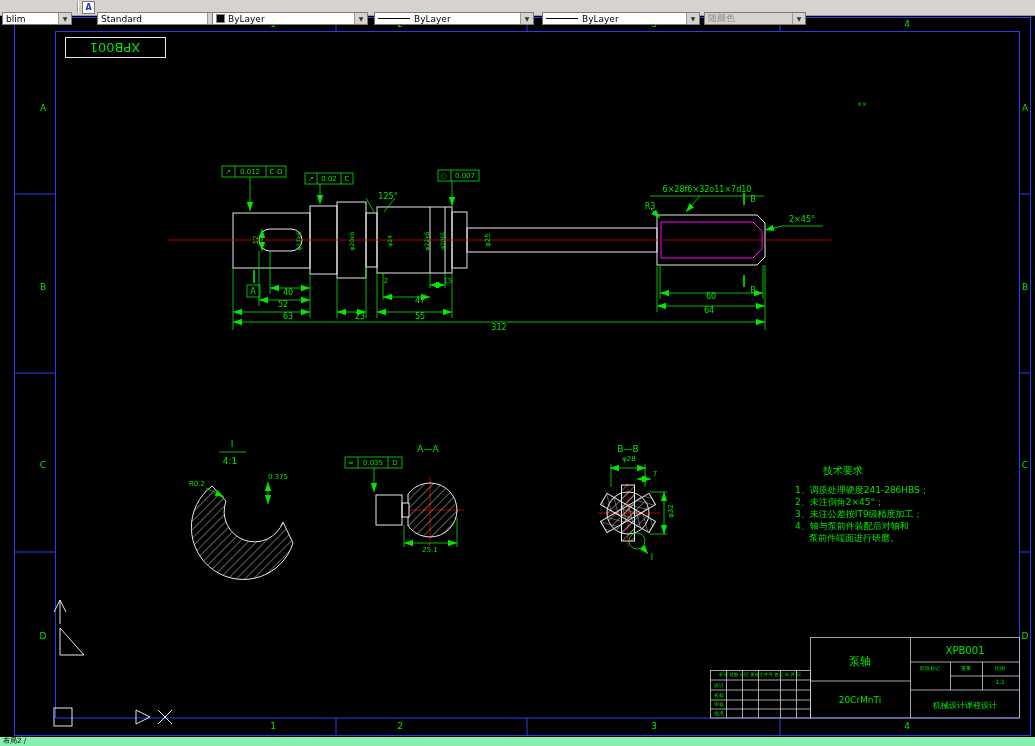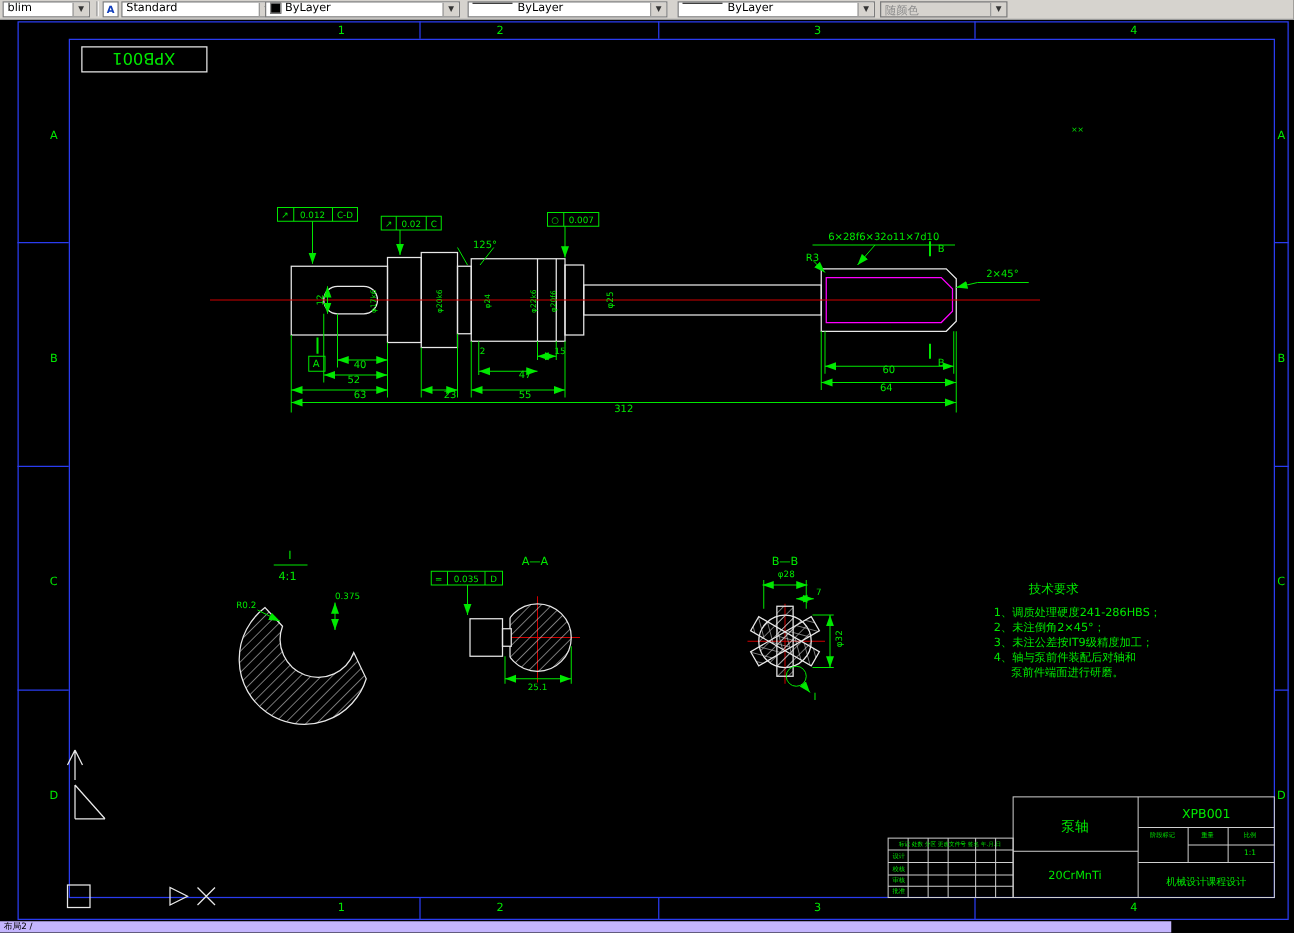--- a/index.html
+++ b/index.html
@@ -1,31 +1,31 @@
 <!DOCTYPE html>
 <html><head>
 <meta charset="utf-8">
 <style>
   html,body{margin:0;padding:0}
   body{width:1035px;height:746px;background:#000;position:relative;overflow:hidden;
        font-family:"DejaVu Sans",sans-serif}
   .toolbar{position:absolute;top:0;left:0;width:1035px;height:15px;background:#d6d3ce;
            border-bottom:1px solid #9a9a9a;z-index:6}
-  .combo{position:absolute;top:1px;height:13px;background:#fff;border:1px solid #7b7b7b;
-         box-sizing:border-box;display:flex;align-items:flex-start;font-size:9px;color:#000;
+  .combo{position:absolute;top:12px;height:13px;background:#fff;border:1px solid #7b7b7b;
+         box-sizing:border-box;display:flex;align-items:center;font-size:9px;color:#000;
          padding-left:3px;overflow:hidden;white-space:nowrap}
   .combo.disabled{background:#d6d3ce;color:#8a8a8a}
   .carr{position:absolute;right:0;top:0;bottom:0;width:12px;background:#d6d3ce;
         border-left:1px solid #9a9a9a;font-size:6px;line-height:12px;text-align:center;color:#333}
   .lsample{display:inline-block;width:32px;height:0;border-top:1px solid #000;margin-right:4px}
   .swatch{display:inline-block;width:7px;height:7px;background:#000;border:1px solid #888;margin-right:3px}
   .tbsep{position:absolute;top:1px;height:12px;width:0;border-left:1px solid #9a9a9a;border-right:1px solid #fff}
   .tbicon{position:absolute;top:1px;width:13px;height:13px;background:#fff;border:1px solid #7b7b7b;
           box-sizing:border-box;font-size:8px;line-height:11px;text-align:center;color:#103dbb;font-weight:bold}
-  .statusbar{position:absolute;bottom:0;left:0;width:937px;height:9px;background:#c4b5fd;
+  .statusbar{position:absolute;bottom:0;left:0;width:1035px;height:9px;background:#86efac;
              font-size:7px;line-height:9px;color:#000;padding-left:3px;box-sizing:border-box;z-index:6}
   svg{position:absolute;left:0;top:0}
   text{font-family:"DejaVu Sans",sans-serif}
 </style>
 </head>
 <body>
 
 <div class="toolbar">
   <div class="combo" style="left:2px;width:70px">
     <span>blim</span>

